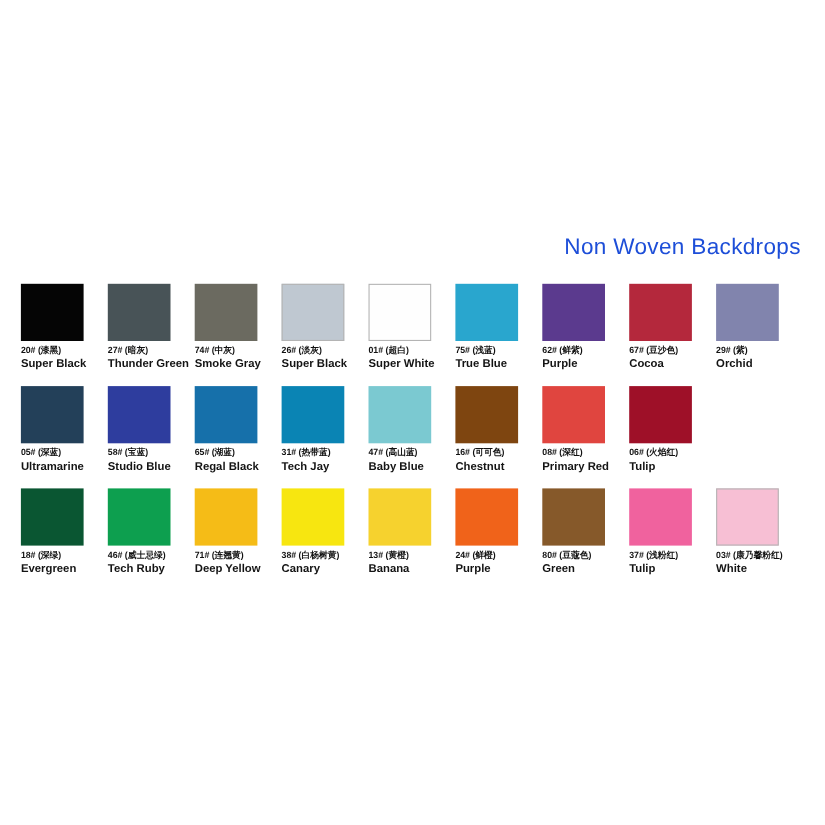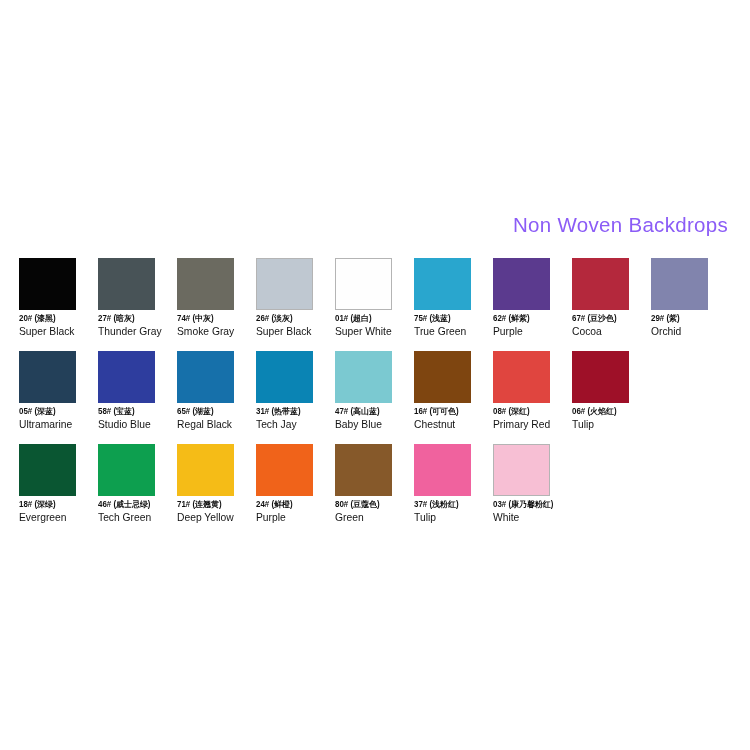--- a/index.html
+++ b/index.html
@@ -81,61 +81,61 @@
     transform: scaleX(0.97);
     transform-origin: left center;
   }
 
   .swatch-name {
     margin-top: 2px;
     font-size: 10.3px;
     line-height: 12px;
     color: #141414;
     white-space: nowrap;
-    font-weight: 400;
+    font-weight: 700;
   }
 </style>
 </head>
 <body>
 
 <div id="sheet" style="background: rgb(255, 255, 255);">
 
-  <div id="chart-title" style="color: #8b5cf6;">Non Woven Backdrops</div>
+  <div id="chart-title" style="color: #1d4ed8;">Non Woven Backdrops</div>
 
   <div id="swatch-grid">
       <div class="swatch-row">
         <div class="swatch-cell">
           <div class="swatch-chip" style="background: rgb(5, 5, 5);"></div>
           <div class="swatch-code">20#  (漆黑)</div>
           <div class="swatch-name">Super Black</div>
         </div>
         <div class="swatch-cell">
           <div class="swatch-chip" style="background: rgb(72, 83, 87);"></div>
           <div class="swatch-code">27#  (暗灰)</div>
-          <div class="swatch-name">Thunder Gray</div>
+          <div class="swatch-name">Thunder Green</div>
         </div>
         <div class="swatch-cell">
           <div class="swatch-chip" style="background: rgb(107, 106, 96);"></div>
           <div class="swatch-code">74#  (中灰)</div>
           <div class="swatch-name">Smoke Gray</div>
         </div>
         <div class="swatch-cell">
           <div class="swatch-chip bordered" style="background: rgb(191, 200, 209);"></div>
           <div class="swatch-code">26#  (淡灰)</div>
           <div class="swatch-name">Super Black</div>
         </div>
         <div class="swatch-cell">
           <div class="swatch-chip bordered" style="background: rgb(254, 254, 254);"></div>
           <div class="swatch-code">01#  (超白)</div>
           <div class="swatch-name">Super White</div>
         </div>
         <div class="swatch-cell">
           <div class="swatch-chip" style="background: rgb(41, 166, 206);"></div>
           <div class="swatch-code">75#  (浅蓝)</div>
-          <div class="swatch-name">True Green</div>
+          <div class="swatch-name">True Blue</div>
         </div>
         <div class="swatch-cell">
           <div class="swatch-chip" style="background: rgb(91, 58, 142);"></div>
           <div class="swatch-code">62#  (鲜紫)</div>
           <div class="swatch-name">Purple</div>
         </div>
         <div class="swatch-cell">
           <div class="swatch-chip" style="background: rgb(180, 40, 60);"></div>
           <div class="swatch-code">67#  (豆沙色)</div>
           <div class="swatch-name">Cocoa</div>
@@ -190,28 +190,38 @@
       </div>
       <div class="swatch-row">
         <div class="swatch-cell">
           <div class="swatch-chip" style="background: rgb(10, 86, 50);"></div>
           <div class="swatch-code">18#  (深绿)</div>
           <div class="swatch-name">Evergreen</div>
         </div>
         <div class="swatch-cell">
           <div class="swatch-chip" style="background: rgb(13, 159, 79);"></div>
           <div class="swatch-code">46#  (威士忌绿)</div>
-          <div class="swatch-name">Tech Green</div>
+          <div class="swatch-name">Tech Ruby</div>
         </div>
         <div class="swatch-cell">
           <div class="swatch-chip" style="background: rgb(245, 188, 23);"></div>
           <div class="swatch-code">71#  (连翘黄)</div>
           <div class="swatch-name">Deep Yellow</div>
         </div>
         <div class="swatch-cell">
+          <div class="swatch-chip" style="background: rgb(247, 230, 16);"></div>
+          <div class="swatch-code">38#  (白杨树黄)</div>
+          <div class="swatch-name">Canary</div>
+        </div>
+        <div class="swatch-cell">
+          <div class="swatch-chip" style="background: rgb(246, 210, 46);"></div>
+          <div class="swatch-code">13#  (黄橙)</div>
+          <div class="swatch-name">Banana</div>
+        </div>
+        <div class="swatch-cell">
           <div class="swatch-chip" style="background: rgb(240, 99, 26);"></div>
           <div class="swatch-code">24#  (鲜橙)</div>
           <div class="swatch-name">Purple</div>
         </div>
         <div class="swatch-cell">
           <div class="swatch-chip" style="background: rgb(134, 89, 42);"></div>
           <div class="swatch-code">80#  (豆蔻色)</div>
           <div class="swatch-name">Green</div>
         </div>
         <div class="swatch-cell">

